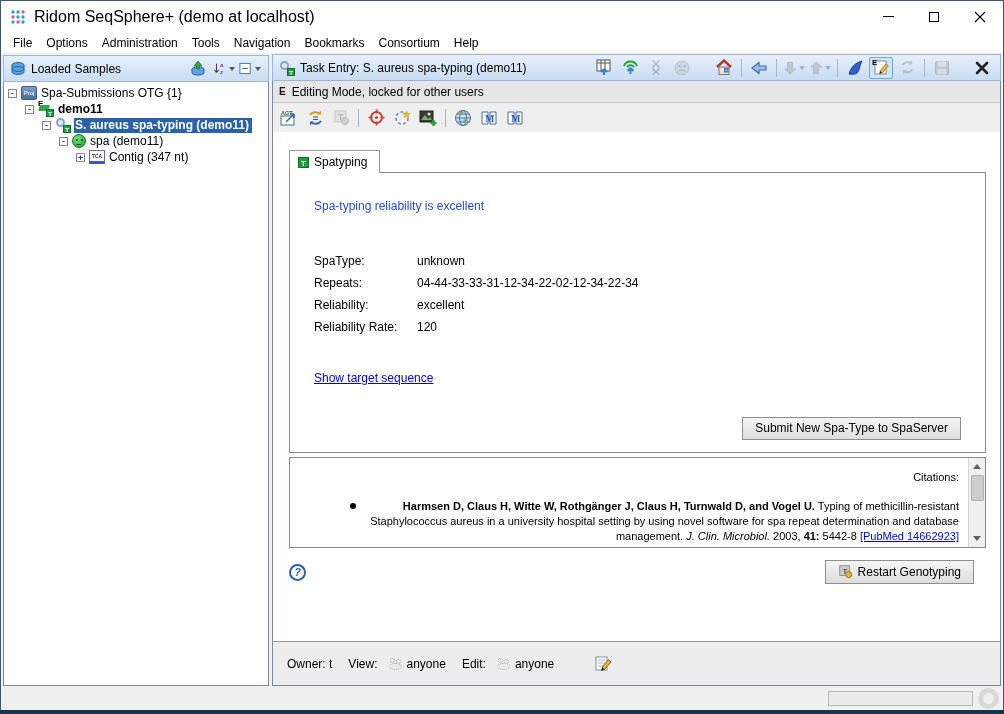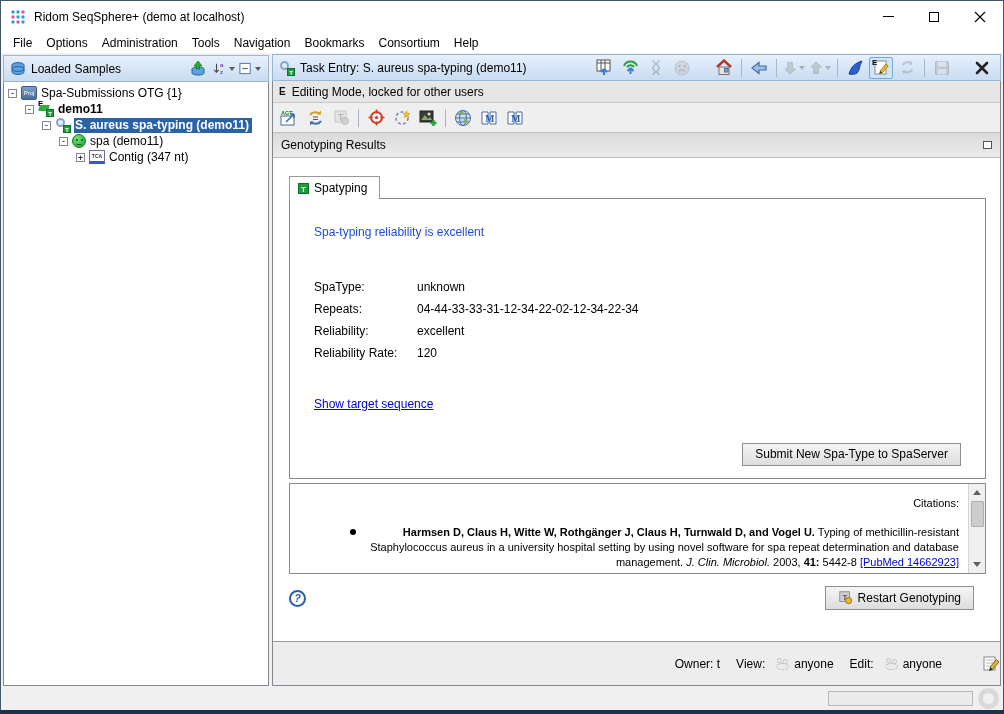--- a/index.html
+++ b/index.html
@@ -7,21 +7,21 @@
   body {
     font-family:"Liberation Sans", sans-serif;
     font-size:12px; color:#000;
     background:#f0f0f0;
     position:relative; overflow:hidden;
     outline:1px solid #41566b; outline-offset:-1px;
   }
   
   .titlebar { position:absolute; left:1px; top:1px; right:1px; height:31px; background:#fff; display:flex; align-items:center; }
   .app-icon { margin:0 8px 0 9px; }
-  .title-text { flex:1; font-size:12px; }
+  .title-text { flex:1; font-size:16px; }
   .win-controls { display:flex; height:100%; }
   .win-btn { width:46px; height:100%; display:flex; align-items:center; justify-content:center; }
   .min-glyph { width:11px; height:1px; background:#000; }
   .max-glyph { width:10px; height:10px; border:1px solid #000; }
   
   .menubar { position:absolute; left:1px; top:32px; right:1px; height:21px; background:#fff; display:flex; align-items:center; padding-left:5px; }
   .menu-item { padding:2px 7px; }
   
   .panel-header {
     height:27px; display:flex; align-items:center; padding:0 6px;
@@ -99,21 +99,21 @@
   .bullet-dot { width:6px; height:6px; background:#000; border-radius:50%; flex:none; margin:4px 7px 0 0; }
   .vscroll { position:absolute; right:0; top:0; bottom:0; width:17px; background:#f0f0f0; border-left:1px solid #d5d5d5; display:flex; flex-direction:column; align-items:center; }
   .scroll-btn { width:17px; height:17px; display:flex; align-items:center; justify-content:center; }
   .tri-up { width:0; height:0; border-left:4px solid transparent; border-right:4px solid transparent; border-bottom:5px solid #606060; }
   .tri-down { width:0; height:0; border-left:4px solid transparent; border-right:4px solid transparent; border-top:5px solid #606060; }
   .scroll-thumb { width:13px; height:26px; background:#cdcdcd; border:1px solid #b0b0b0; border-radius:1px; }
   .vscroll .spacer { flex:1; }
   .bottom-row { margin-top:12px; display:flex; align-items:center; justify-content:space-between; padding-right:12px; }
   .help-icon { width:17px; height:17px; border:2px solid #2a5db0; border-radius:50%; color:#2a5db0; font-weight:bold; font-size:11px; display:flex; align-items:center; justify-content:center; font-style:italic; }
   
-  .owner-row { height:44px; background:#ededed; border-top:1px solid #9a9a9a; display:flex; align-items:center; padding-left:14px; gap:6px;justify-content:flex-end; }
+  .owner-row { height:44px; background:#ededed; border-top:1px solid #9a9a9a; display:flex; align-items:center; padding-left:14px; gap:6px; }
   .group-glyph { width:16px; height:12px; position:relative; opacity:.55; margin:0 1px 0 4px; }
   .group-glyph i { position:absolute; border:1px dotted #777; background:#e8e8e8; border-radius:50%; }
   .g-head1 { left:2px; top:0; width:5px; height:5px; }
   .g-head2 { left:8px; top:1px; width:5px; height:5px; }
   .g-body { left:1px; top:5px; width:13px; height:7px; border-radius:40%; }
   
   .statusbar { position:absolute; left:1px; right:1px; bottom:4px; height:23px; background:#f0f0f0; }
   .progress-well { position:absolute; right:30px; top:4px; width:145px; height:15px; background:#ebebeb; border:1px solid #b9b9b9; }
   .spin-ring { position:absolute; right:4px; top:1px; width:21px; height:21px; border:5px solid #d9d9d9; border-radius:50%; }
   .bottom-edge { position:absolute; left:0; right:0; bottom:0; height:4px; background:#17344f; }
@@ -409,24 +409,20 @@
     </div>
     <div class="tbtn">
       <svg width="18" height="18" viewBox="0 0 18 18">
         <path d="M2 3 h6 v12 h-6 Z" fill="#fff" stroke="#4a6f9e"></path>
         <path d="M16 3 h-6 v12 h6 Z" fill="#fff" stroke="#4a6f9e"></path>
         <text x="5" y="13" font-size="10" font-weight="bold" fill="#2a5db0" font-family="serif">M</text>
       </svg>
     </div>
   </div>
 
-  <div class="geno-header">
-    <span class="gh-title">Genotyping Results</span>
-    <span class="restore-glyph"></span>
-  </div>
 
   <div class="content">
     <div class="tab-strip">
       <div class="tab">
         <span class="tab-badge">T</span>
         <span>Spatyping</span>
       </div>
     </div>
 
     <div class="tab-panel">

